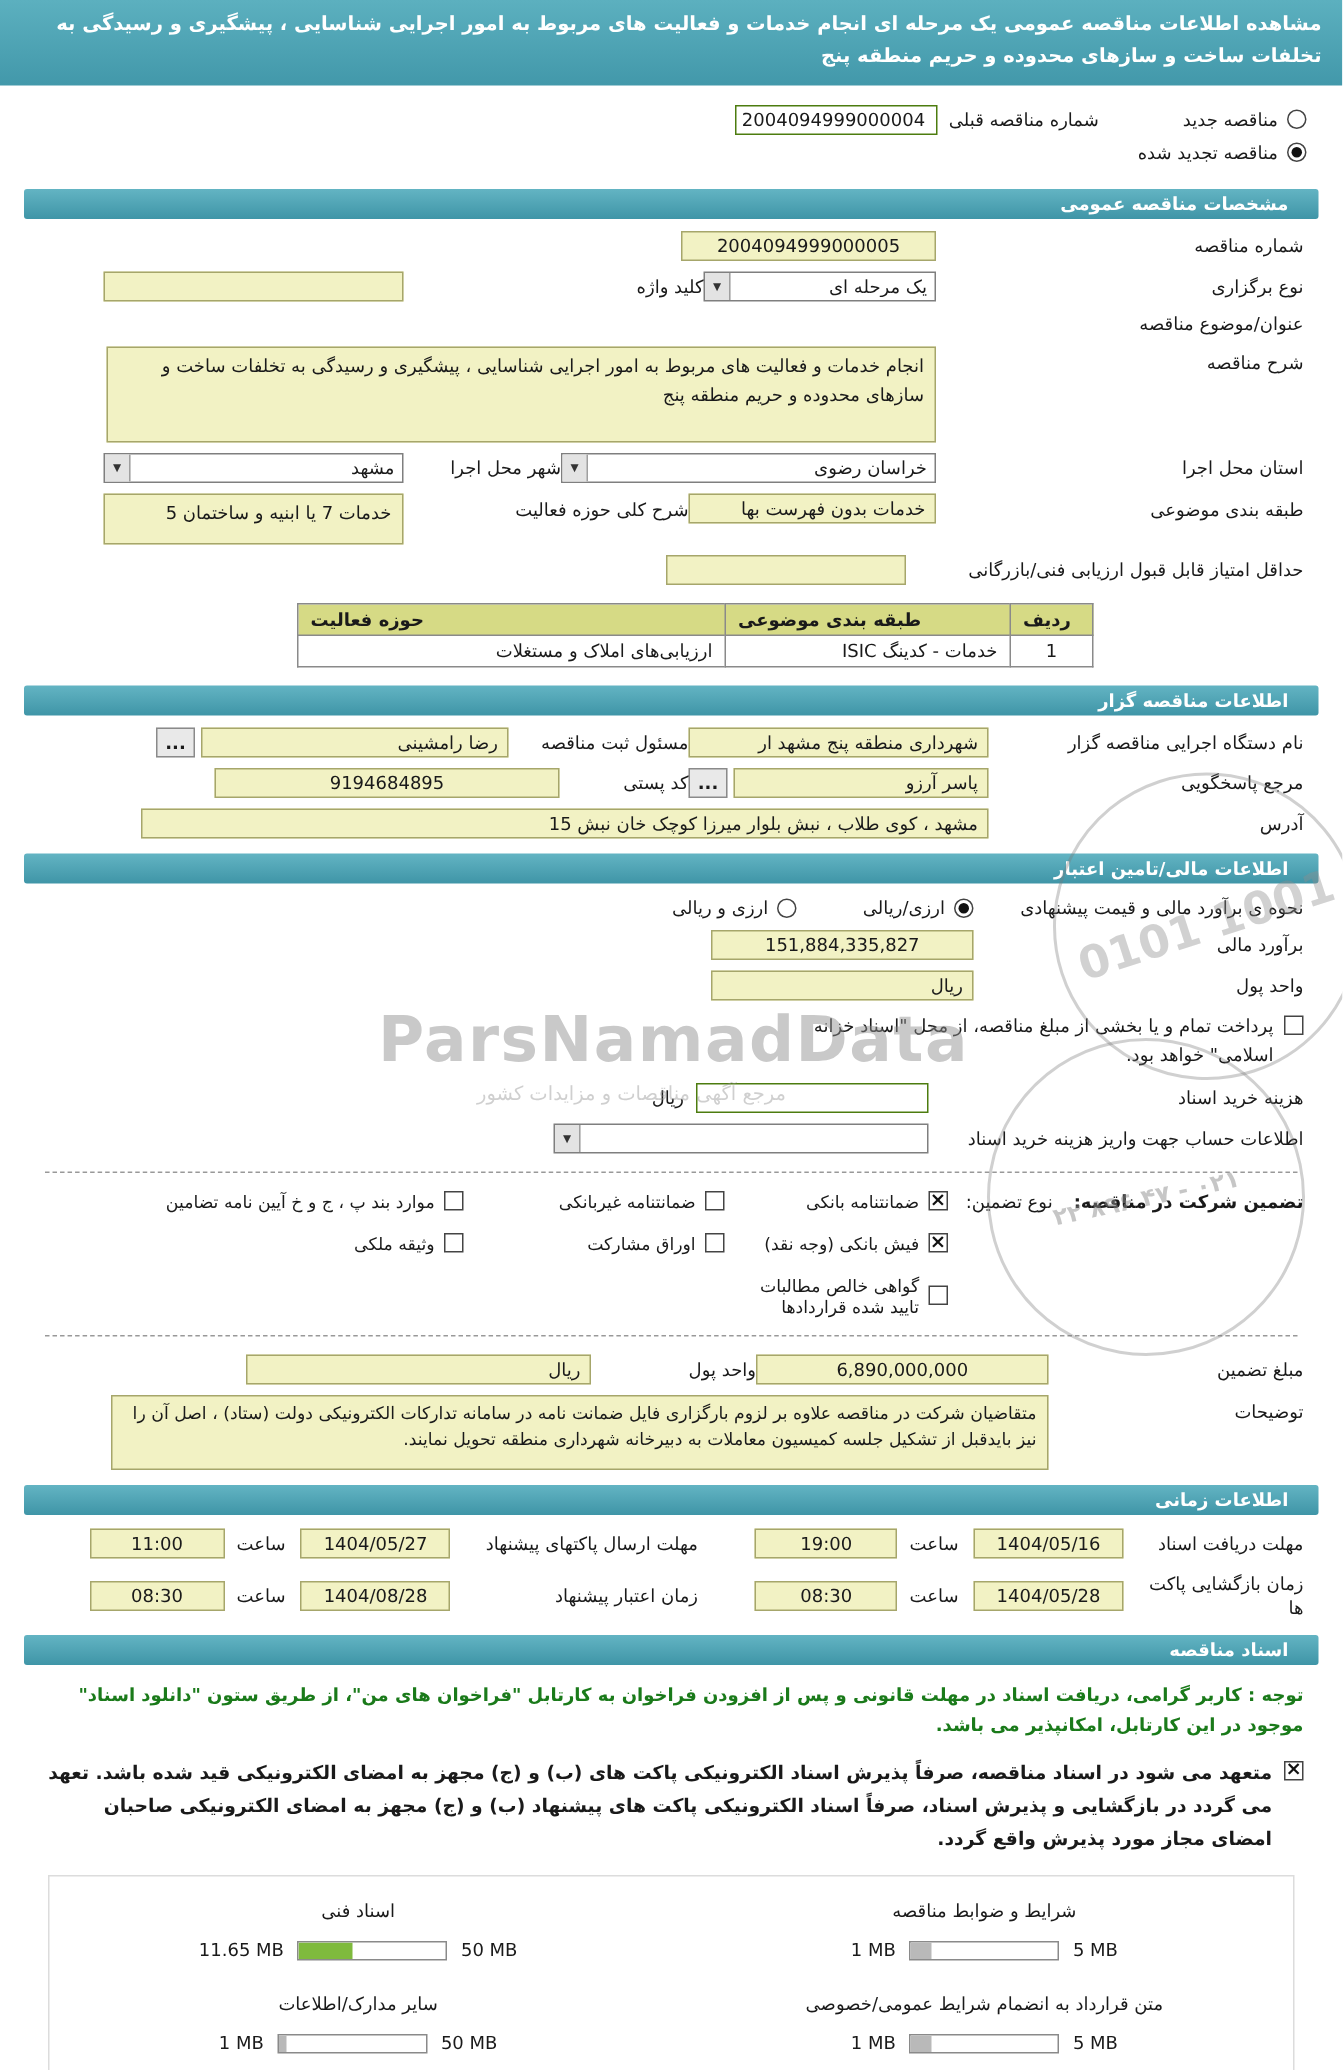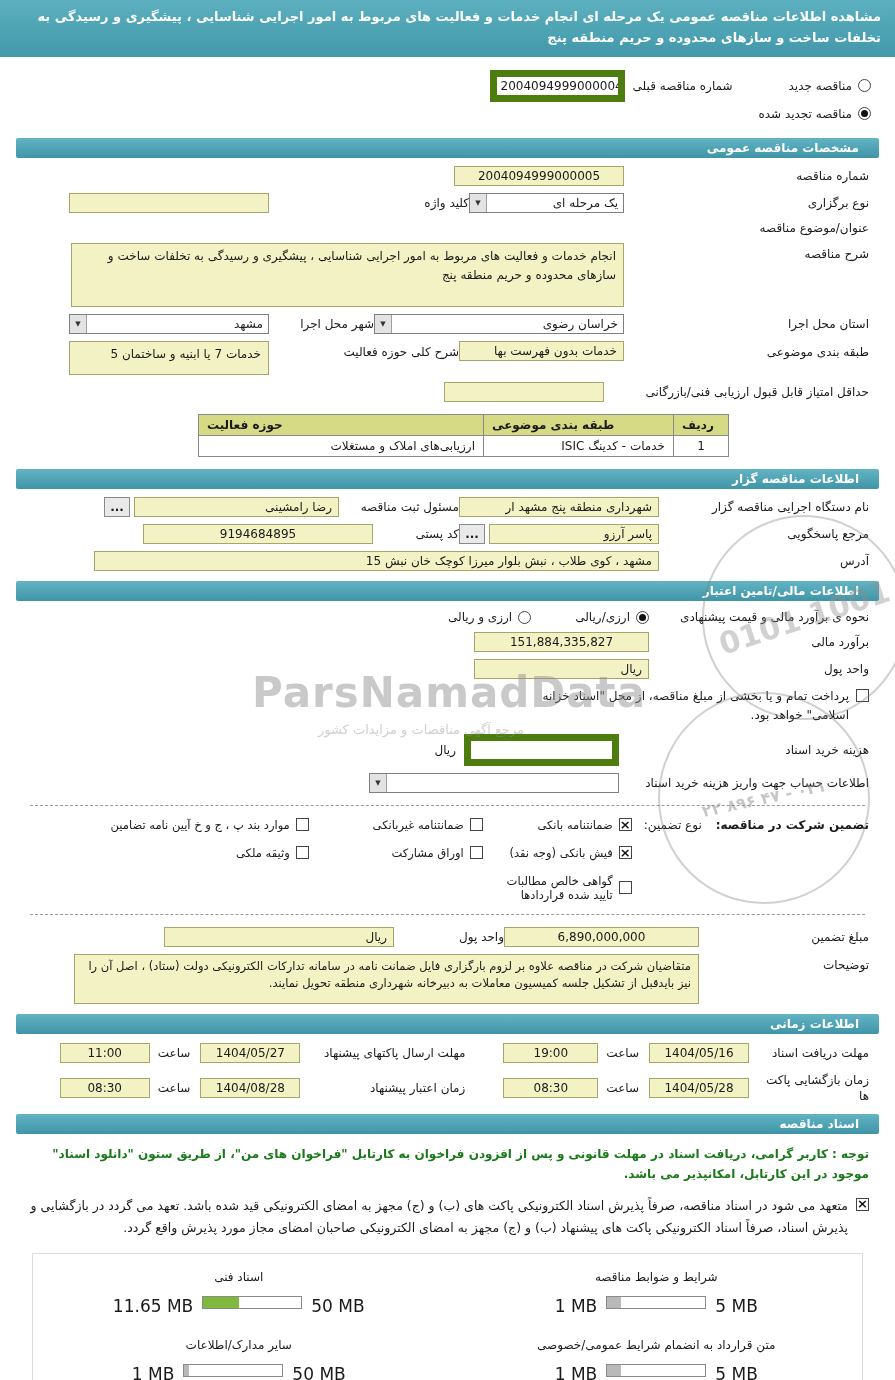--- a/index.html
+++ b/index.html
@@ -11,21 +11,21 @@
           line-height:1.65;padding:6px 14px 8px;text-align:right}
 
   .topbar-area{padding:8px 24px 2px}
   .radio-line{display:flex;align-items:center;margin:5px 0}
   .radio{width:13px;height:13px;border:1px solid #444;border-radius:50%;background:#fff;
          display:inline-flex;align-items:center;justify-content:center;flex:none}
   .radio.checked::after{content:"";width:7px;height:7px;border-radius:50%;background:#111}
   .rlabel{margin-right:6px}
   .prev-group{display:flex;align-items:center;margin-right:56px}
   .plabel{margin-left:8px}
-  .input{background:#fff;border:7px solid #4d7c0f;height:32px;display:flex;align-items:center;
+  .input{background:#fff;border:1px solid #4d7c0f;height:20px;display:flex;align-items:center;
          padding:0 4px;overflow:hidden;white-space:nowrap}
 
   .section-bar{background:linear-gradient(#63b4c3,#3f95a7);color:#fff;font-weight:bold;
                padding:3px 20px;margin:10px 16px 8px;border-radius:2px;font-size:12px}
   .content{padding:0 26px}
 
   .frow{display:flex;align-items:center;margin:7px 0}
   .frow.top{align-items:flex-start}
   .lab{flex:none;text-align:right;padding-left:10px;line-height:1.35}
   .field{background:#F2F2C4;border:1px solid #a6a66b;min-height:20px;display:flex;align-items:center;
@@ -65,26 +65,26 @@
   .treasury .checkbox{margin-top:2px;margin-left:7px}
   .treasury .txt{width:320px;line-height:1.6}
 
   .trow{display:flex;align-items:center;margin:9px 0}
   .tsep{flex:none;padding:0 10px 0 8px}
   .tgap{flex:none;width:38px}
 
   .doc-note{color:#1A7A1A;font-weight:bold;line-height:1.7;margin:10px 0}
   .commit{display:flex;align-items:flex-start;margin:10px 0}
   .commit .checkbox{margin-top:3px;margin-left:8px}
-  .commit p{margin:0;font-weight:normal;font-size:12.5px;line-height:1.75;text-align:right}
+  .commit p{margin:0;font-weight:bold;font-size:12.5px;line-height:1.75;text-align:right}
 
   .upgrid{display:grid;grid-template-columns:1fr 1fr;gap:22px 34px;margin:14px 6px;
           border:1px solid #dcdcdc;padding:16px 14px;background:#fff}
   .uplabel{text-align:center;margin-bottom:12px}
-  .upbar{direction:ltr;display:flex;align-items:flex-start;justify-content:center;gap:9px;font-size:17px}
+  .upbar{direction:ltr;display:flex;align-items:flex-end;justify-content:center;gap:9px;font-size:12px}
   .bar{width:100px;height:13px;border:1px solid #8a8a8a;background:#fff;position:relative;
        overflow:hidden;display:inline-block}
   .fill{position:absolute;left:0;top:0;bottom:0;background:#B9B9B9}
 
   .wm{position:absolute;pointer-events:none;color:#8f8f8f;z-index:6}
   .wm-brand{top:668px;left:252px;font-size:42px;font-weight:bold;opacity:.48;direction:ltr;
             letter-spacing:1px}
   .wm-sub{top:722px;left:318px;font-size:13px;opacity:.42}
   .wm-circle{border:2px solid rgba(120,120,120,.35);border-radius:50%;display:flex;flex-direction:column;
              align-items:center;justify-content:center;gap:6px}

